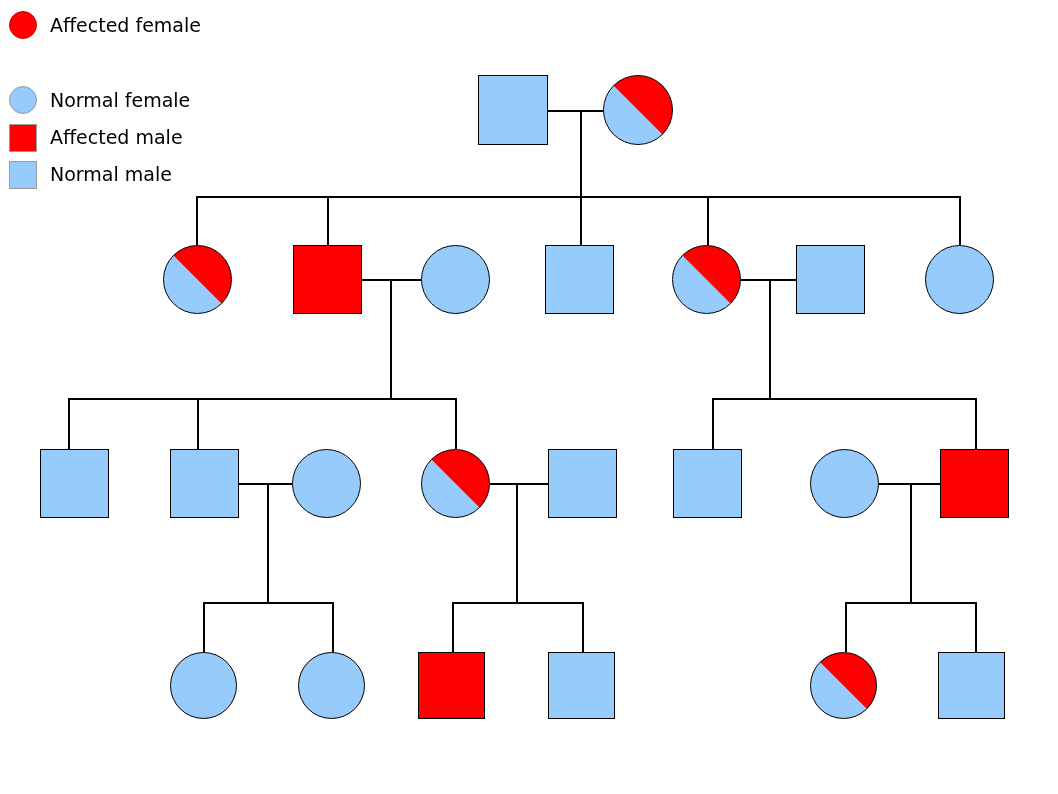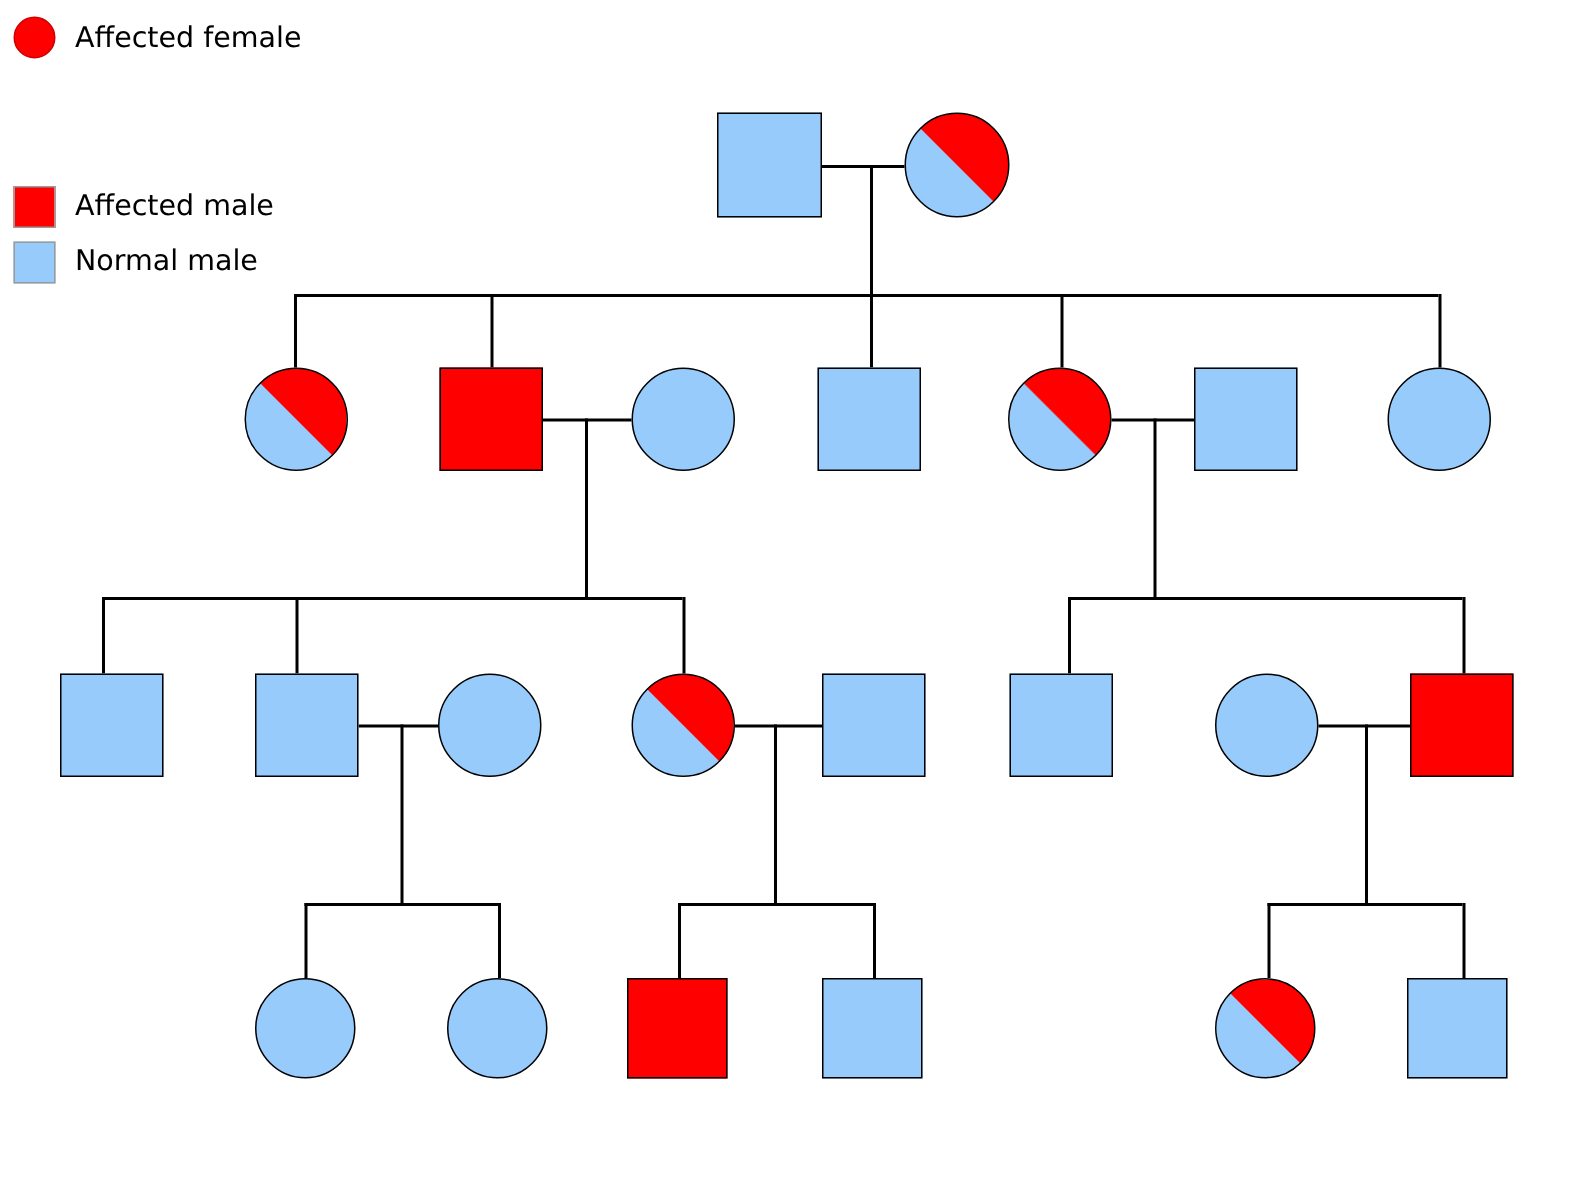--- a/index.html
+++ b/index.html
@@ -99,20 +99,26 @@
   <div id="legend">
 
     <div class="legend-row" style="top:8px;">
       <span class="legend-sym">
         <span class="sym-circle fill-red"></span>
       </span>
       <span class="legend-label">Affected female</span>
     </div>
 
 
+    <div class="legend-row" style="top:83px;">
+      <span class="legend-sym">
+        <span class="sym-circle fill-blue"></span>
+      </span>
+      <span class="legend-label">Normal female</span>
+    </div>
 
     <div class="legend-row" style="top:157px;">
       <span class="legend-sym">
         <span class="sym-square fill-blue"></span>
       </span>
       <span class="legend-label">Normal male</span>
     </div>
 
     <div class="legend-row" style="top:120px;">
       <span class="legend-sym">

